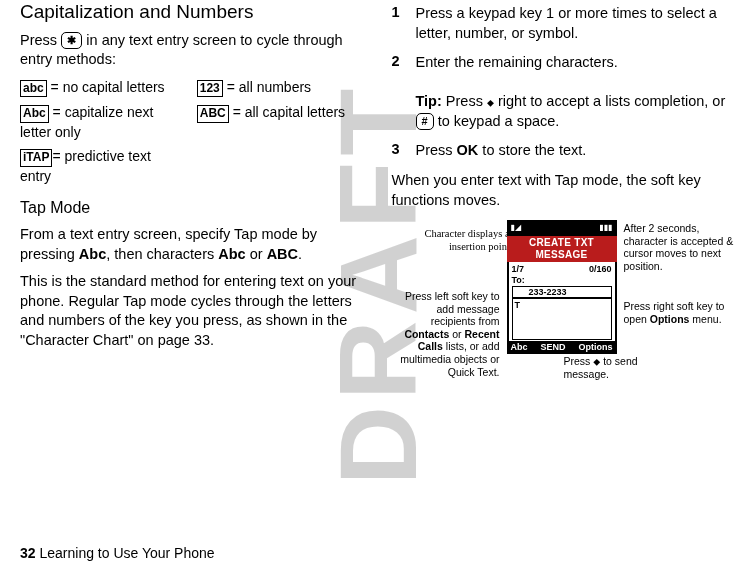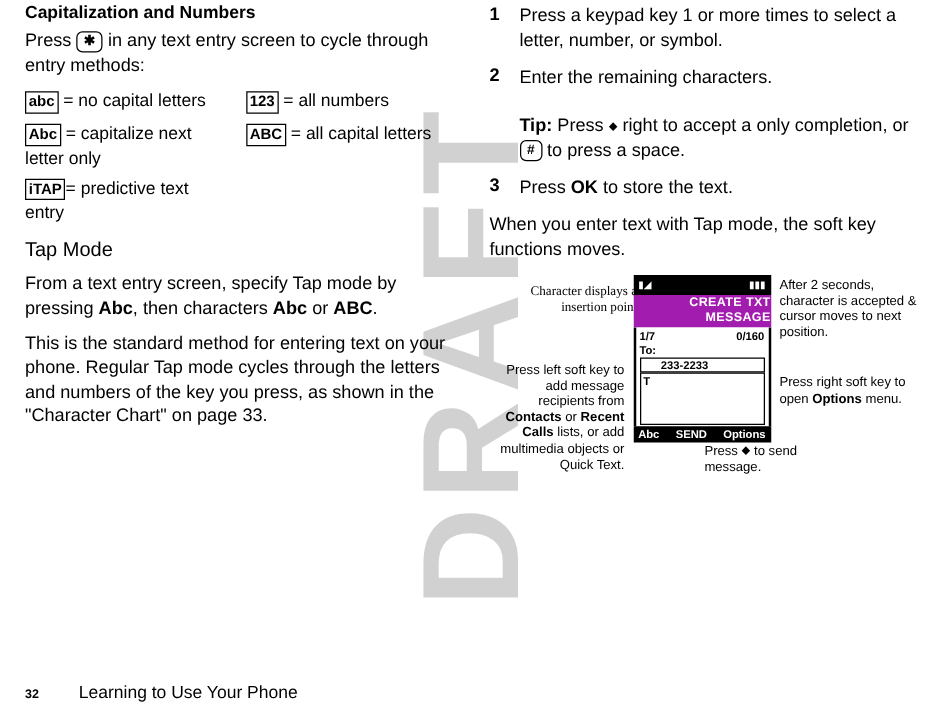--- a/index.html
+++ b/index.html
@@ -24,22 +24,22 @@
     pointer-events: none;
   }
   .columns {
     display: flex;
     gap: 30px;
     position: relative;
     z-index: 1;
   }
   .col { width: 50%; }
   h2.subhead {
-    font-size: 14px;
-    font-weight: bold;
+    font-size: 19px;
+    font-weight: normal;
     margin-bottom: 6px;
     line-height: 1.3;
   }
   h2.bighead {
     font-size: 16px;
     font-weight: normal;
     margin: 14px 0 8px 0;
   }
   p { font-size: 14.5px; line-height: 1.35; margin-bottom: 8px; }
   .key-icon {
@@ -72,21 +72,21 @@
   .steps { margin-top: 4px; }
   .step { display: flex; gap: 10px; margin-bottom: 10px; }
   .step-num { font-weight: bold; width: 14px; flex-shrink:0; font-size: 14.5px; }
   .step-body { font-size: 14.5px; line-height: 1.35; }
   .footer {
     position: absolute;
     bottom: 6px;
     left: 20px;
     font-size: 14px;
   }
-  .footer .pg { font-weight: bold; font-size: 10px; margin-right: 28px; }
+  .footer .pg { font-weight: bold; font-size: 14px; margin-right: 0; }
   
   .phone-wrap {
     position: relative;
     margin-top: 10px;
     height: 230px;
     font-size: 10.5px;
     line-height: 1.2;
   }
   .phone {
     position: absolute;
@@ -97,22 +97,22 @@
     height: 16px;
     background: #000;
     display: flex;
     align-items: center;
     justify-content: space-between;
     padding: 0 4px;
     color:#fff;
     font-size:8px;
   }
   .titlebar {
-    background:#a21caf;color:#fff;font-family:Arial Narrow,Arial,sans-serif;font-weight:bold;
-    font-size:10px;text-align:right;padding:1px 0;letter-spacing:0.3px;
+    background:#b91c1c;color:#fff;font-family:Arial Narrow,Arial,sans-serif;font-weight:bold;
+    font-size:10px;text-align:center;padding:1px 0;letter-spacing:0.3px;
   }
   .msg-body {
     border-left:2px solid #000; border-right:2px solid #000;
     background:#fff; padding:2px 3px 1px 3px; font-family:Arial Narrow,Arial,sans-serif; font-weight:bold; font-size:9px;
   }
   .msg-row1 { display:flex; justify-content:space-between;align-items:flex-end; }
   .msg-to { border:1.5px solid #000; padding:0 16px; margin:0 0; font-size:9px; font-weight:bold; }
   .msg-area { border:1.5px solid #000; height:42px; margin-bottom:0; }
   .softkeys {
     background:#000;color:#fff;display:flex;justify-content:space-between;
@@ -152,21 +152,21 @@
   <div class="col">
     <div class="steps">
       <div class="step">
         <div class="step-num">1</div>
         <div class="step-body">Press a keypad key 1 or more times to select a letter, number, or symbol.</div>
       </div>
       <div class="step">
         <div class="step-num">2</div>
         <div class="step-body">
           <span>Enter the remaining characters.</span><br><br>
-          <span><b>Tip: </b><span>Press </span><span class="nav-dot"></span><span> right to accept a only completion, or </span><span class="key-icon">#</span><span> to press a space.</span></span>
+          <span><b>Tip: </b><span>Press </span><span class="nav-dot"></span><span> right to accept a lists completion, or </span><span class="key-icon">#</span><span> to keypad a space.</span></span>
         </div>
       </div>
       <div class="step">
         <div class="step-num">3</div>
         <div class="step-body">
           <span>Press </span><span class="bold">OK</span><span> to store the text.</span>
         </div>
       </div>
     </div>
 

